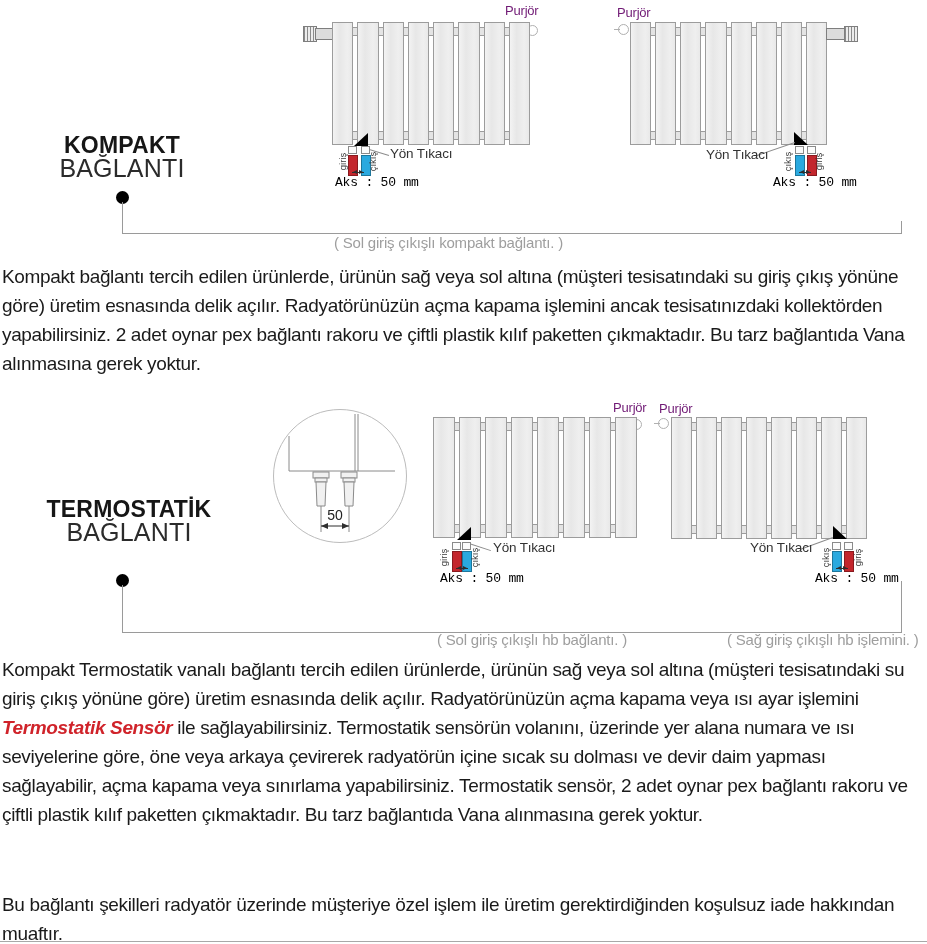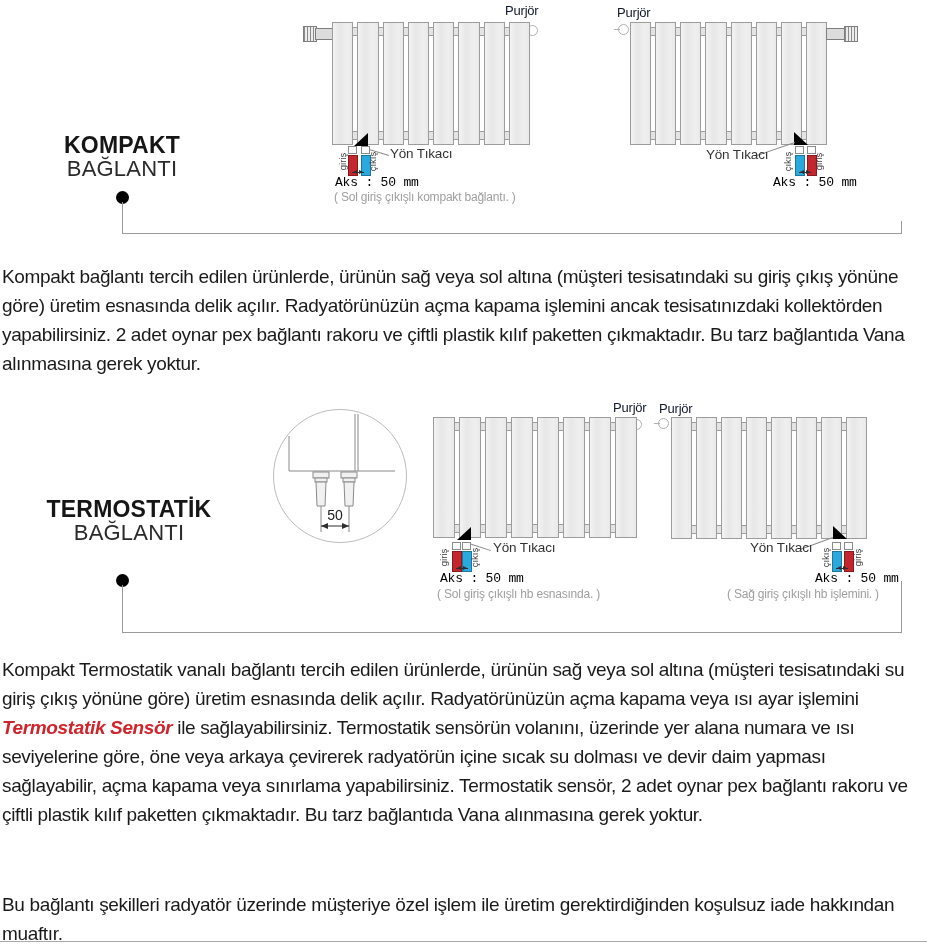--- a/index.html
+++ b/index.html
@@ -1,54 +1,54 @@
 <!DOCTYPE html>
 <html><head>
 <meta charset="utf-8">
 <style>
   html,body{margin:0;padding:0;background:#fff;}
   .canvas{position:relative;width:927px;height:944px;background:#fff;overflow:hidden;
           font-family:"Liberation Sans","DejaVu Sans",sans-serif;color:#1a1a1a;}
   
   .sec-title{position:absolute;text-align:center;color:#161616;}
   .sec-title .tb{font-weight:bold;font-size:23px;line-height:23px;letter-spacing:.2px;display:block;}
-  .sec-title .tr{font-weight:normal;font-size:22px;line-height:23px;letter-spacing:.2px;display:block;color:#2b2b2b;}
+  .sec-title .tr{font-weight:normal;font-size:25px;line-height:23px;letter-spacing:.2px;display:block;color:#2b2b2b;}
   .dot{position:absolute;width:13px;height:13px;border-radius:50%;background:#000;}
   .line{position:absolute;background:#9a9a9a;}
   
   .rad-panels{position:absolute;display:flex;gap:4px;}
   .panel{flex:1;position:relative;border:1px solid #9c9c9c;
          background:linear-gradient(90deg,#f3f3f3 0%,#e7e7e7 35%,#efefef 75%,#e9e9e9 100%);}
   .panel:not(:last-child)::before{content:'';position:absolute;right:-6px;top:4px;width:4px;height:7px;
          background:#e4e4e4;border:1px solid #9c9c9c;}
   .panel:not(:last-child)::after{content:'';position:absolute;right:-6px;bottom:4px;width:4px;height:7px;
          background:#e4e4e4;border:1px solid #9c9c9c;}
   .valve-cap{position:absolute;border:1px solid #7e7e7e;
          background:repeating-linear-gradient(90deg,#8a8a8a 0 1px,#ececec 1px 3px);}
   .valve-neck{position:absolute;background:#dcdcdc;border:1px solid #7e7e7e;}
-  .purjor{position:absolute;font-size:13px;color:#0f172a;letter-spacing:-.2px;}
+  .purjor{position:absolute;font-size:13px;color:#701a75;letter-spacing:-.2px;}
   .purjor-icon{position:absolute;width:9px;height:9px;border:1px solid #b0b0b0;border-radius:50%;}
   .purjor-icon::after{content:'';position:absolute;left:-5px;top:4px;width:6px;height:1px;background:#b0b0b0;}
   .wedge{position:absolute;width:14px;height:13px;background:#000;}
   .wl{clip-path:polygon(0 100%,100% 0,100% 100%);}
   .wr{clip-path:polygon(0 0,0 100%,100% 100%);}
   .leader{position:absolute;height:1px;background:#8c8c8c;transform-origin:left center;}
   .yon{position:absolute;font-size:13.5px;color:#333;white-space:nowrap;letter-spacing:-.2px;}
   .conn{position:absolute;width:11px;display:flex;flex-direction:column;align-items:center;}
   .conn .nut{width:7px;height:6px;border:1px solid #8a8a8a;background:#fcfcfc;}
   .conn .bar{width:8px;height:19px;border:1px solid rgba(0,0,0,.3);margin-top:1px;}
   .bar.red{background:#c3262d;}
   .bar.blue{background:#2aa9df;}
   .vtext{position:absolute;width:26px;text-align:center;font-size:9.5px;color:#3a3a3a;
          transform:rotate(-90deg);white-space:nowrap;}
   .dimarrow{position:absolute;width:12px;height:1px;background:#2e2e2e;}
   .dimarrow::before{content:'';position:absolute;left:-1px;top:-2px;border:2.5px solid transparent;border-right:4px solid #2e2e2e;margin-top:0;}
   .dimarrow::after{content:'';position:absolute;right:-1px;top:-2px;border:2.5px solid transparent;border-left:4px solid #2e2e2e;}
   .aks{position:absolute;font-size:13px;color:#000000;white-space:nowrap;letter-spacing:-.2px;font-family:Liberation Mono, monospace;}
-  .cap{position:absolute;font-size:12px;color:#9e9e9e;white-space:nowrap;letter-spacing:-.2px;}
+  .cap{position:absolute;font-size:15px;color:#9e9e9e;white-space:nowrap;letter-spacing:-.2px;margin-top:44px;}
   
   .para{position:absolute;left:2px;width:922px;font-size:19px;line-height:29px;
         letter-spacing:-.35px;color:#1a1a1a;}
   .red-hl{color:#d0232a;font-weight:bold;font-style:italic;}
   .hrule{position:absolute;height:1px;background:#a8a8a8;}
 </style>
 </head>
 <body>
 
 <div class="canvas">
@@ -174,21 +174,21 @@
       <span class="bar red"></span>
     </div>
   <div class="conn" style="left:461px;top:542px;">
       <span class="nut"></span>
       <span class="bar blue"></span>
     </div>
   <div class="vtext" style="left:430px;top:552px;">giriş</div>
   <div class="vtext" style="left:461px;top:552px;">çıkış</div>
   <div class="dimarrow" style="left:456px;top:568px;"></div>
   <div class="aks" style="left:440px;top:571px;">Aks : 50 mm</div>
-  <div class="cap" style="left:437px;top:587px;">( Sol giriş çıkışlı hb esnasında. )</div>
+  <div class="cap" style="left:437px;top:587px;">( Sol giriş çıkışlı hb bağlantı. )</div>
 
   <div class="purjor" style="left:659px;top:401px;">Purjör</div>
   <span class="purjor-icon" style="left:658px;top:418px;"></span>
   <div class="rad-panels" style="left:671px;top:417px;width:196px;height:122px;">
     <i class="panel"></i>
       <i class="panel"></i>
       <i class="panel"></i>
       <i class="panel"></i>
       <i class="panel"></i>
       <i class="panel"></i>

